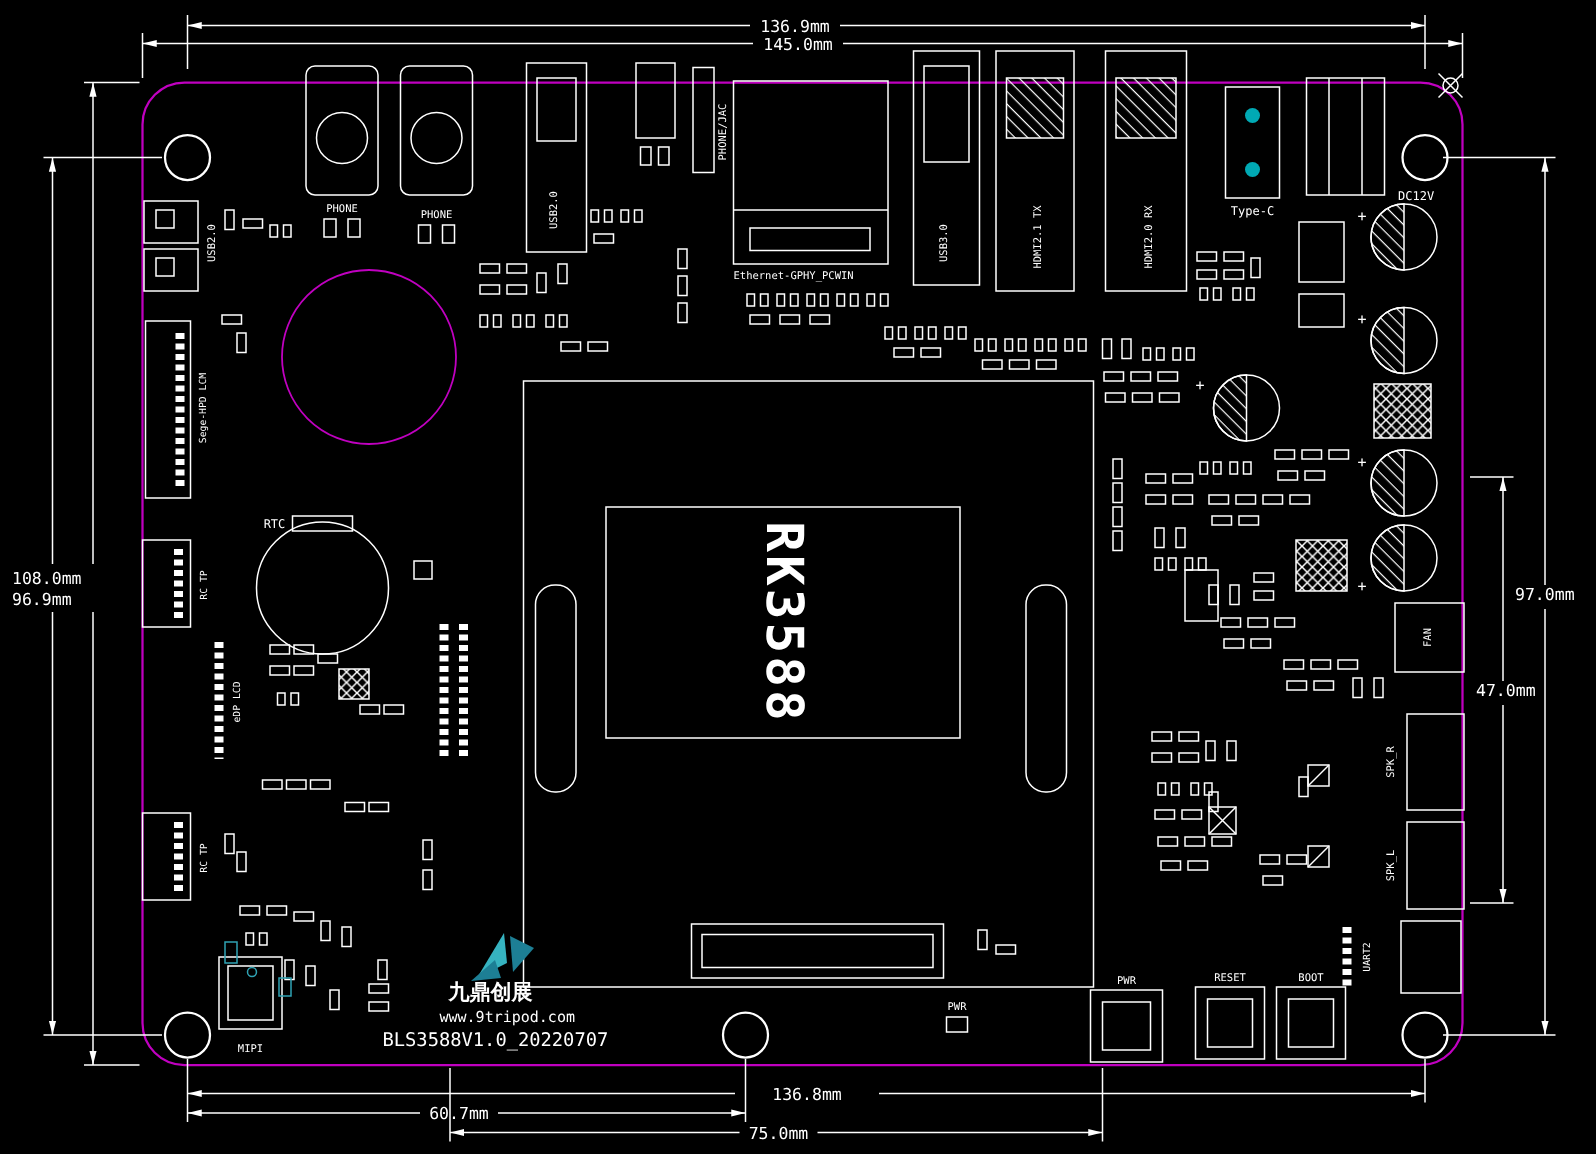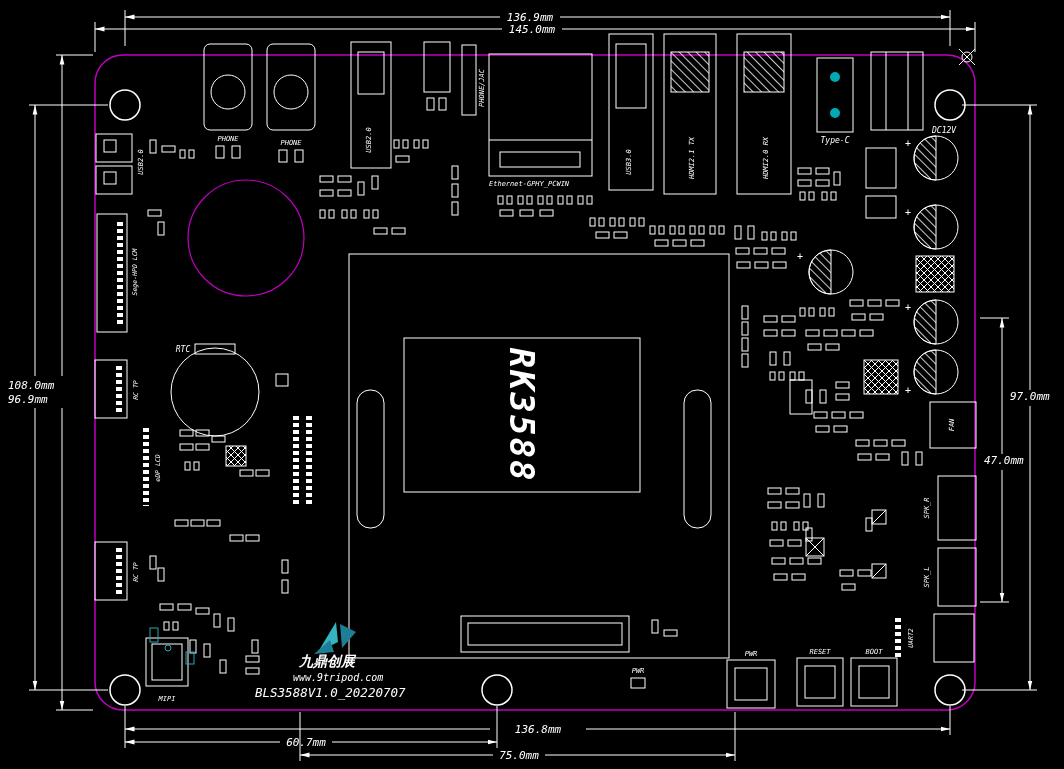--- a/index.html
+++ b/index.html
@@ -1,16 +1,16 @@
 <!DOCTYPE html>
 <html><head>
 <meta charset="utf-8">
 <style>
   html,body { margin:0; padding:0; background:#000; }
-  .stage { position:relative; width:1064px; height:769px; background:#000; overflow:hidden;font-style:italic; }
+  .stage { position:relative; width:1064px; height:769px; background:#000; overflow:hidden; }
   svg { display:block; }
   text { font-family:"DejaVu Sans Mono","Liberation Mono",monospace; fill:#fff; }
   .w  { fill:none; stroke:#ffffff; stroke-width:1; }
   .w2 { fill:none; stroke:#ffffff; stroke-width:1.5; }
   .dim { stroke:#ffffff; stroke-width:1; fill:none; }
   .pins { stroke:#ffffff; stroke-width:6; stroke-dasharray:4 3; fill:none; }
   .dl  { font-size:11px; }
   .dlm { font-size:11px; text-anchor:middle; }
   .t7  { font-size:7px; text-anchor:middle; }
   .t7s { font-size:7px; }

